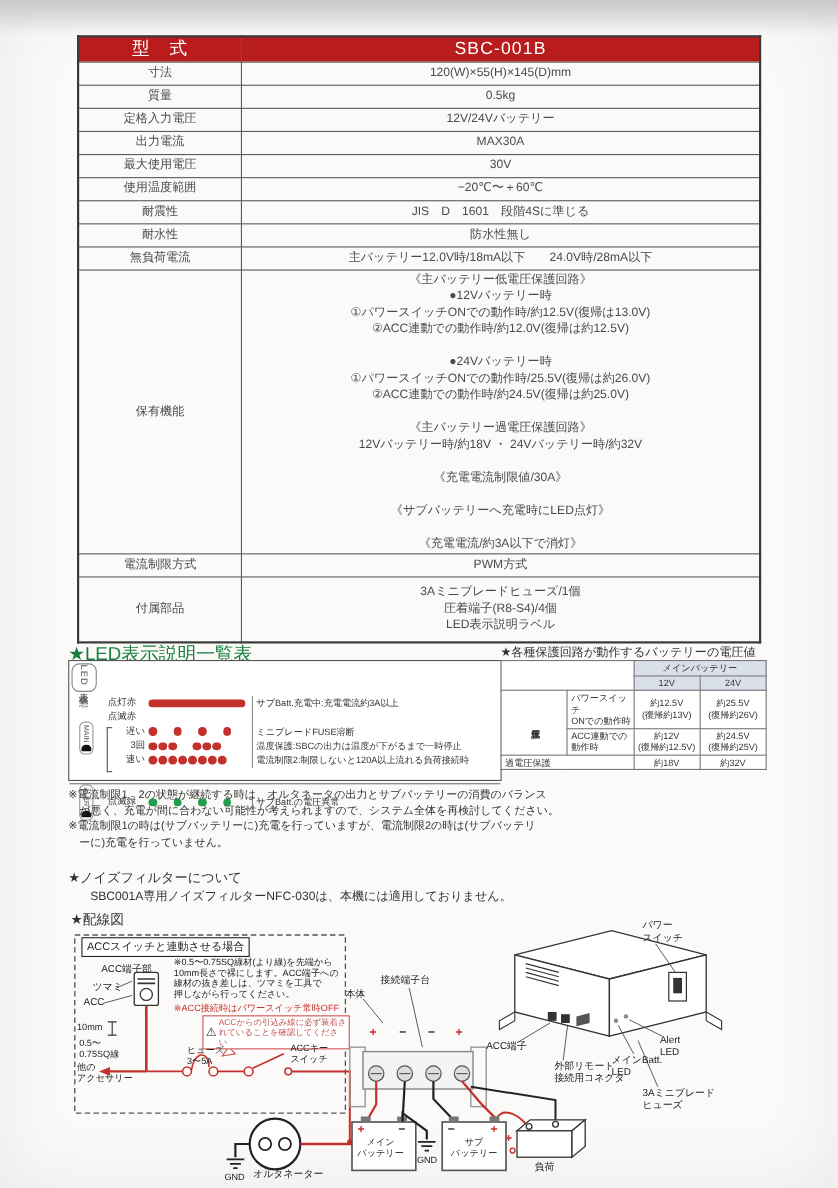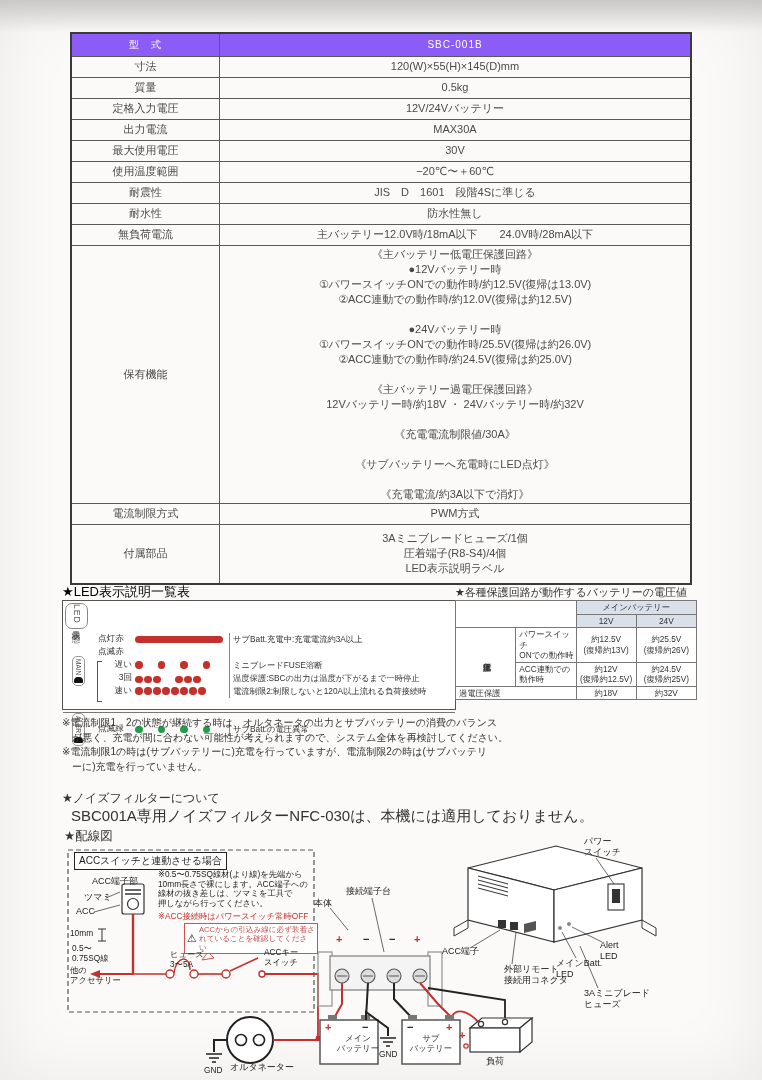--- a/index.html
+++ b/index.html
@@ -7,28 +7,28 @@
   .page{position:relative;width:762px;height:1080px;background:#fbfaf8;box-shadow:inset 0 0 70px rgba(0,0,0,.07);}
   .vtop{position:absolute;top:0;left:0;right:0;height:32px;background:linear-gradient(#c9c8c6,rgba(251,250,248,0));}
   .ml{white-space:pre-line;}
 
   
   table.spec{position:absolute;left:70px;top:32px;width:622px;border-collapse:collapse;border:2px solid #3a3a3a;table-layout:fixed;}
   table.spec td{border:1px solid #5a5a5a;font-size:11px;color:#4a4a4a;text-align:center;padding:0 2px;line-height:13px;}
   table.spec td.lab{width:143px;}
   table.spec tr{height:21px;}
   table.spec tr.hdr{height:23px;}
-  table.spec tr.hdr td{background:#8b5cf6;color:#fff;font-size:10px;letter-spacing:1px;}
+  table.spec tr.hdr td{background:#b91c1c;color:#fff;font-size:16px;letter-spacing:1px;}
   table.spec tr.func{height:258px;}
   table.spec tr.func td.val{font-size:11px;line-height:15px;vertical-align:middle;}
   table.spec tr.acc{height:60px;}
   table.spec tr.acc td.val{line-height:15px;}
 
   
-  .led-title{position:absolute;left:62px;top:583px;font-size:13px;color:#000000;}
+  .led-title{position:absolute;left:62px;top:583px;font-size:17px;color:#15803d;}
   .ledbox{position:absolute;left:62px;top:600px;width:392px;height:108px;border:1.4px solid #555;display:flex;background:#fff;flex-direction:column;}
   .led-side{width:21px;margin:2px;border:1px solid #888;border-radius:7px;display:flex;align-items:center;justify-content:center;}
   .led-side span{writing-mode:vertical-rl;font-size:8.5px;color:#555;letter-spacing:1px;}
   .led-main-wrap{flex:1;display:flex;flex-direction:column;}
   .led-sec{display:flex;border-bottom:1px solid #777;}
   .led-sec:last-child{border-bottom:none;}
   .led-ic-col{width:30px;display:flex;flex-direction:column;align-items:center;justify-content:center;gap:2px;}
   .led-ic-box{border:1px solid #999;border-radius:5px;padding:2px 1px;display:flex;flex-direction:column;align-items:center;}
   .led-ic-box em{font-style:normal;writing-mode:vertical-rl;font-size:6.5px;color:#555;}
   .lamp{width:9px;height:6px;background:#111;border-radius:4px 4px 1px 1px;margin-top:1px;}
@@ -49,21 +49,21 @@
   .volt-title{position:absolute;left:455px;top:585px;font-size:11px;color:#333;}
   table.volt{position:absolute;left:455px;top:600px;width:242px;border-collapse:collapse;background:#fff;table-layout:fixed;}
   table.volt td{border:1px solid #777;font-size:8.3px;color:#333;text-align:center;line-height:10.5px;padding:1px;}
   table.volt td.h{background:#d9e0ea;}
   table.volt td.vlab{width:13px;writing-mode:vertical-rl;font-size:8px;padding:0;}
   table.volt td.name{text-align:left;padding-left:3px;width:74px;}
 
   
   .notes{position:absolute;left:62px;top:716px;font-size:10px;line-height:14.5px;color:#333;}
   .nf-title{position:absolute;left:62px;top:790px;font-size:12px;color:#333;}
-  .nf-body{position:absolute;left:71px;top:807px;font-size:15px;color:#333;}
+  .nf-body{position:absolute;left:82px;top:807px;font-size:11px;color:#333;}
 
   
   .diagram{position:absolute;left:0;top:824px;width:762px;height:256px;}
   .diagram svg{position:absolute;left:0;top:0;}
   .dlab{position:absolute;font-size:9px;line-height:10.5px;color:#222;white-space:pre-line;}
   .dlab.small{font-size:8.3px;line-height:9.6px;}
   .dlab.red{color:#c4302b;}
   .dlab.sign{font-size:11px;font-weight:bold;line-height:11px;}
   .dlab.sign.plus{color:#c4302b;}
   .d-title{position:absolute;left:64px;top:4px;font-size:12.5px;color:#333;}
@@ -434,21 +434,21 @@
     <div class="dlab sign" style="left:363px;top:110px;">−</div>
     <div class="dlab sign" style="left:389px;top:110px;">−</div>
     <div class="dlab sign plus" style="left:414px;top:110px;">+</div>
 
     <div class="dlab" style="left:230px;top:238px;">オルタネーター</div>
     <div class="dlab small" style="left:204px;top:242px;">GND</div>
     <div class="dlab small" style="left:379px;top:226px;">GND</div>
 
     <div class="dlab sign plus" style="left:325px;top:198px;">+</div>
     <div class="dlab sign" style="left:362px;top:198px;">−</div>
-    <div class="batt-name" style="left:322px;top:210px;width:48px;padding-left:12px;">メイン
+    <div class="batt-name" style="left:322px;top:210px;width:48px;">メイン
 バッテリー</div>
 
     <div class="dlab sign" style="left:407px;top:198px;">−</div>
     <div class="dlab sign plus" style="left:446px;top:198px;">+</div>
     <div class="batt-name" style="left:404px;top:210px;width:54px;">サブ
 バッテリー</div>
 
     <div class="dlab sign plus" style="left:459px;top:206px;">+</div>
     <div class="dlab" style="left:486px;top:232px;">負荷</div>
   </div>

